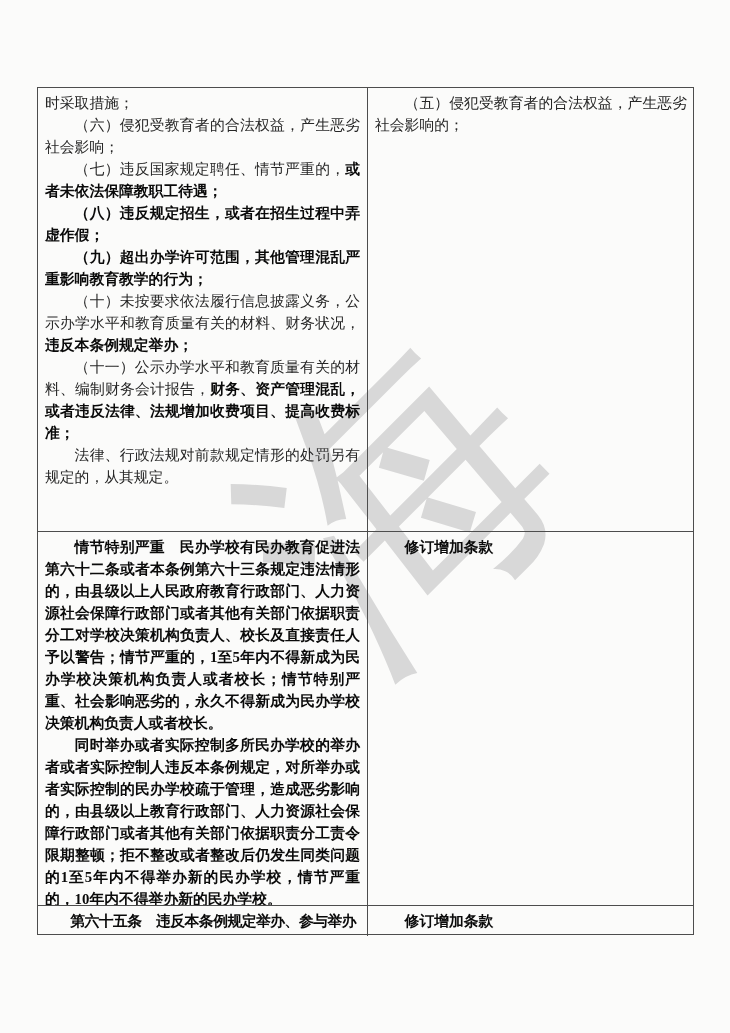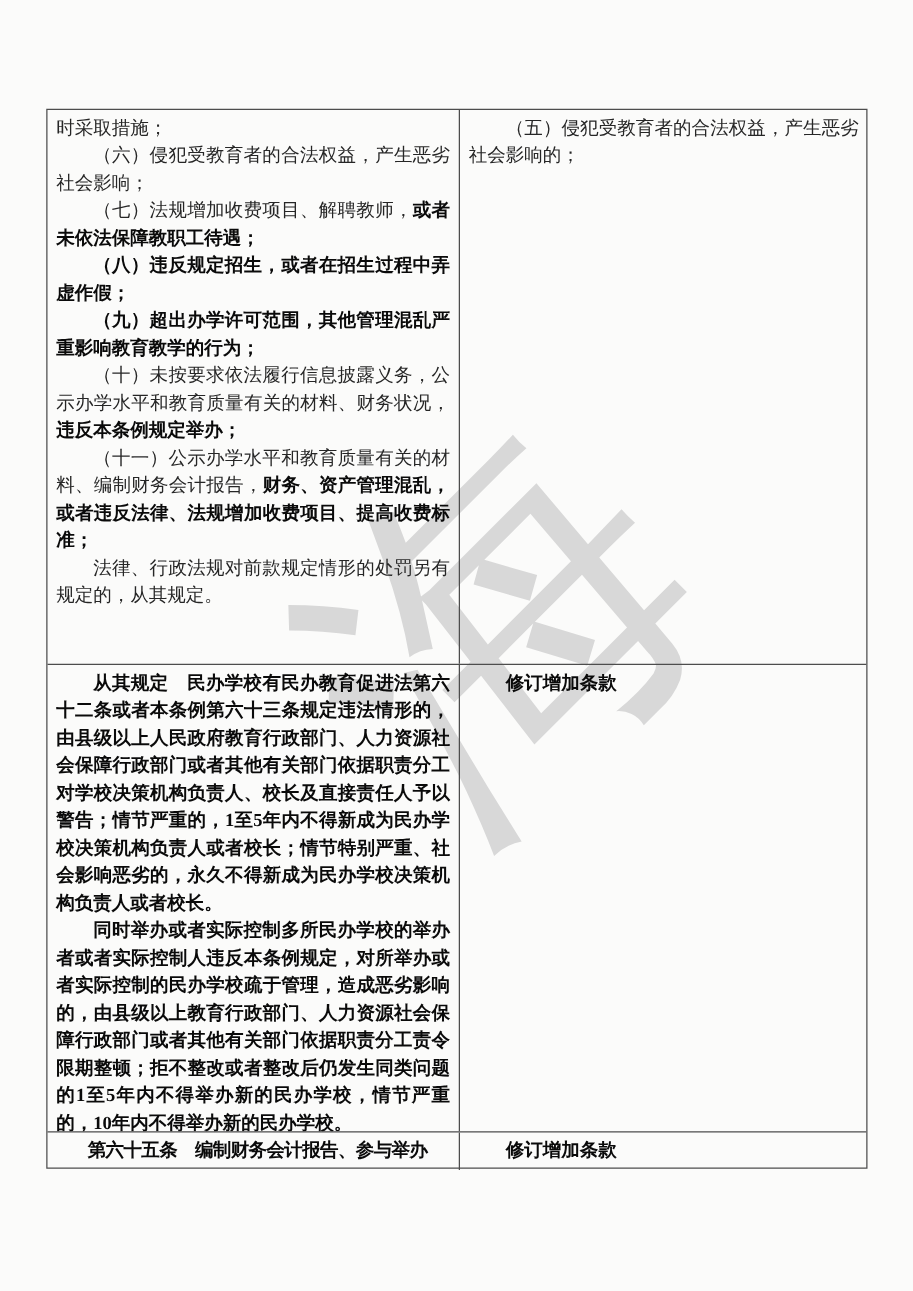--- a/index.html
+++ b/index.html
@@ -43,41 +43,41 @@
 </head>
 <body>
 
 <div class="watermark">海</div>
 
 <div class="doc-table">
   <div class="t-row r1">
     <div class="cell left">
         <p class="para"><span class="seg">时采取措施；</span></p>
         <p class="para indent"><span class="seg">（六）侵犯受教育者的合法权益，产生恶劣社会影响；</span></p>
-        <p class="para indent"><span class="seg">（七）法规增加收费项目、解聘教师，</span><span class="seg bold">或者未依法保障教职工待遇；</span></p>
+        <p class="para indent"><span class="seg">（七）违反国家规定聘任、情节严重的，</span><span class="seg bold">或者未依法保障教职工待遇；</span></p>
         <p class="para indent"><span class="seg bold">（八）违反规定招生，或者在招生过程中弄虚作假；</span></p>
         <p class="para indent"><span class="seg bold">（九）超出办学许可范围，其他管理混乱严重影响教育教学的行为；</span></p>
         <p class="para indent"><span class="seg">（十）未按要求依法履行信息披露义务，公示办学水平和教育质量有关的材料、财务状况，</span><span class="seg bold">违反本条例规定举办；</span></p>
         <p class="para indent"><span class="seg">（十一）公示办学水平和教育质量有关的材料、编制财务会计报告，</span><span class="seg bold">财务、资产管理混乱，或者违反法律、法规增加收费项目、提高收费标准；</span></p>
         <p class="para indent"><span class="seg">法律、行政法规对前款规定情形的处罚另有规定的，从其规定。</span></p>
       </div>
     <div class="cell right">
         <p class="para indent"><span class="seg">（五）侵犯受教育者的合法权益，产生恶劣社会影响的；</span></p>
       </div>
   </div>
   <div class="t-row r2">
     <div class="cell left">
-        <p class="para indent"><span class="seg bold">从其规定</span><span class="seg bold">　民办学校有民办教育促进法第六十二条或者本条例第六十三条规定违法情形的，由县级以上人民政府教育行政部门、人力资源社会保障行政部门或者其他有关部门依据职责分工对学校决策机构负责人、校长及直接责任人予以警告；情节严重的，1至5年内不得新成为民办学校决策机构负责人或者校长；情节特别严重、社会影响恶劣的，永久不得新成为民办学校决策机构负责人或者校长。</span></p>
+        <p class="para indent"><span class="seg bold">情节特别严重</span><span class="seg bold">　民办学校有民办教育促进法第六十二条或者本条例第六十三条规定违法情形的，由县级以上人民政府教育行政部门、人力资源社会保障行政部门或者其他有关部门依据职责分工对学校决策机构负责人、校长及直接责任人予以警告；情节严重的，1至5年内不得新成为民办学校决策机构负责人或者校长；情节特别严重、社会影响恶劣的，永久不得新成为民办学校决策机构负责人或者校长。</span></p>
         <p class="para indent"><span class="seg bold">同时举办或者实际控制多所民办学校的举办者或者实际控制人违反本条例规定，对所举办或者实际控制的民办学校疏于管理，造成恶劣影响的，由县级以上教育行政部门、人力资源社会保障行政部门或者其他有关部门依据职责分工责令限期整顿；拒不整改或者整改后仍发生同类问题的1至5年内不得举办新的民办学校，情节严重的，10年内不得举办新的民办学校。</span></p>
       </div>
     <div class="cell right">
         <p class="para indent"><span class="seg bold">修订增加条款</span></p>
       </div>
   </div>
   <div class="t-row r3">
     <div class="cell left oneline">
-        <p class="para indent"><span class="seg bold">第六十五条</span><span class="seg bold">　编制财务会计报告、参与举办</span></p>
+        <p class="para indent"><span class="seg bold">第六十五条</span><span class="seg bold">　违反本条例规定举办、参与举办</span></p>
       </div>
     <div class="cell right">
         <p class="para indent"><span class="seg bold">修订增加条款</span></p>
       </div>
   </div>
 </div>
 
 </body></html>

